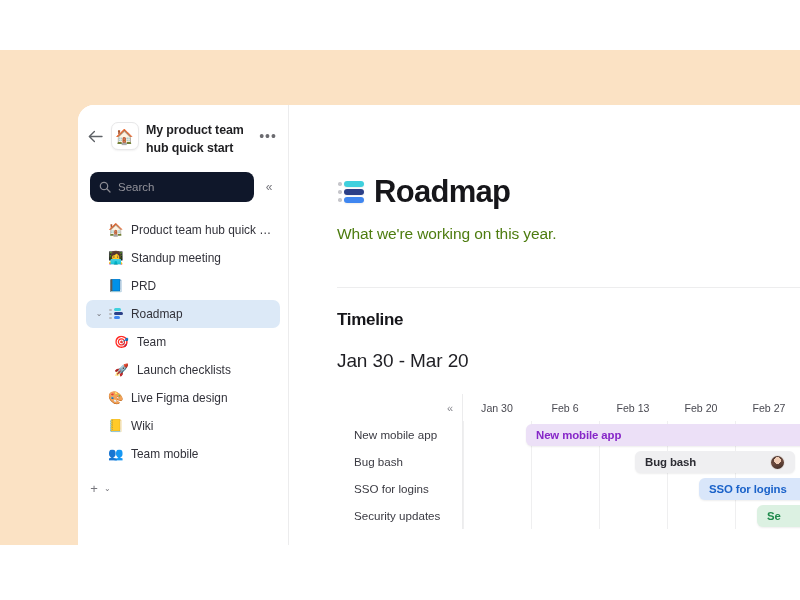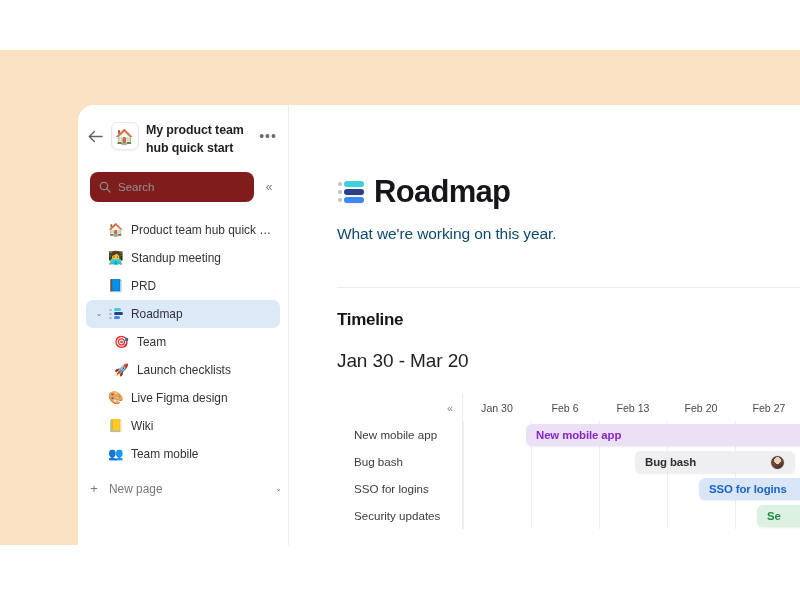--- a/index.html
+++ b/index.html
@@ -53,21 +53,21 @@
   }
   .dots-btn {
     width:20px; height:28px; flex:0 0 20px; margin-top:3px;
     display:flex; align-items:center; justify-content:center;
     color:#6b6b70; font-size:14px; letter-spacing:1px; cursor:pointer;
   }
 
   
   .sb-search-row { display:flex; align-items:center; padding:14px 8px 0 12px; gap:4px; }
   .search-box {
-    flex:1; height:30px; background:#7f1d1d; border-radius:8px;
+    flex:1; height:30px; background:#0f172a; border-radius:8px;
     display:flex; align-items:center; padding:12px 9px; gap:7px; cursor:text;
   }
   .search-box .ph { font-size:11.5px; color:#93939a; }
   .collapse-btn {
     width:22px; height:26px; display:flex; align-items:center; justify-content:center;
     color:#77777e; font-size:12px; cursor:pointer;
   }
 
   
   #nav-list { padding:14px 8px 0 8px; }
@@ -114,21 +114,21 @@
   #main-inner { padding:70px 0 0 48px; }
 
   .title-row { display:flex; align-items:center; gap:11px; }
   .title-ico { width:26px; height:26px; position:relative; flex:0 0 26px; }
   .title-ico i { position:absolute; display:block; }
   .title-ico i.dot { width:3.5px; height:3.5px; border-radius:50%; background:#c6c6cb; left:1px; }
   .title-ico i.bar { left:7px; border-radius:3px; }
   h1.page-title {
     font-size:31px; font-weight:700; color:#16161a; letter-spacing:-.7px; line-height:1.1;
   }
-  .page-sub { font-size:15.5px; color:#0c4a6e; margin-top:16px; letter-spacing:-.1px; }
+  .page-sub { font-size:15.5px; color:#4d7c0f; margin-top:16px; letter-spacing:-.1px; }
 
   .divider { height:1px; background:#ededee; margin:44px 0 0 0; width:100%; }
 
   h2.section-title {
     font-size:17px; font-weight:700; color:#16161a; margin-top:22px; letter-spacing:-.3px;
   }
   .date-range { font-size:19px; color:#1f1f24; font-weight:500; margin-top:20px; letter-spacing:-.1px; }
 
   
   #gantt { margin-top:22px; display:flex; position:relative; }
@@ -246,21 +246,20 @@
         </div>
         <div class="nav-item">
           <span class="nav-caret"></span>
           <span class="nav-emoji">👥</span>
           <span class="nav-label">Team mobile</span>
         </div>
       </nav>
 
     <div class="new-page">
       <span class="np-plus">+</span>
-      <span class="np-label">New page</span>
       <span class="np-chev">⌄</span>
     </div>
   </aside>
 
   <main id="main">
     <div id="main-inner">
 
       <div class="title-row">
         <div class="title-ico">
           <i class="dot" style="top:3px"></i>

